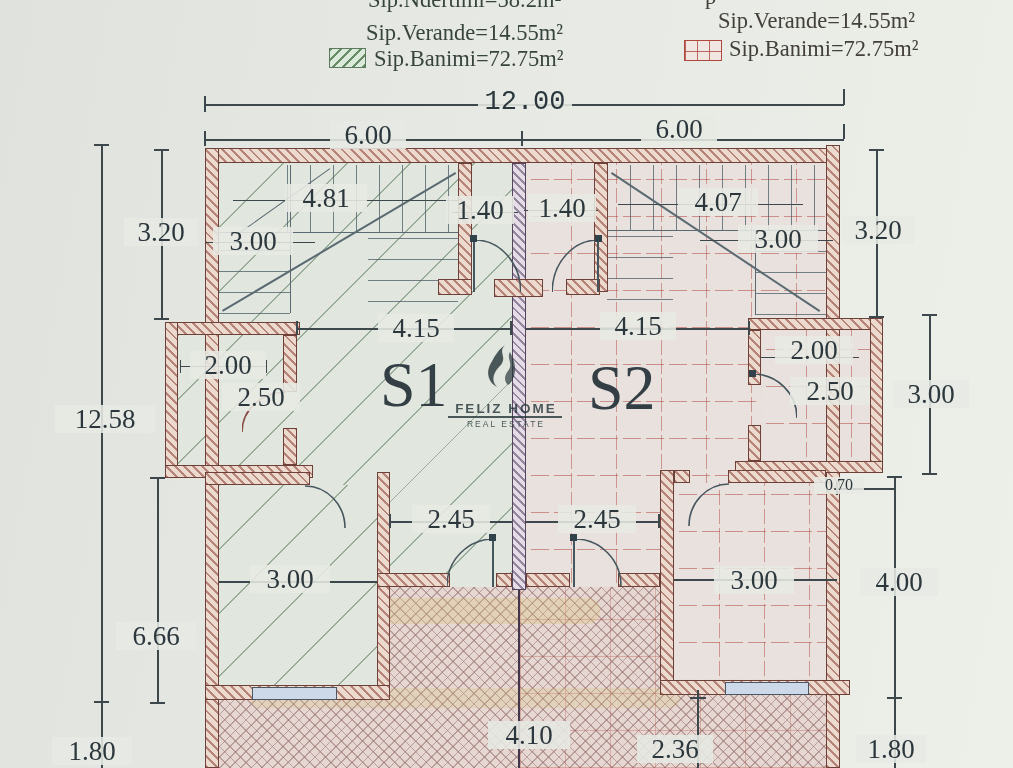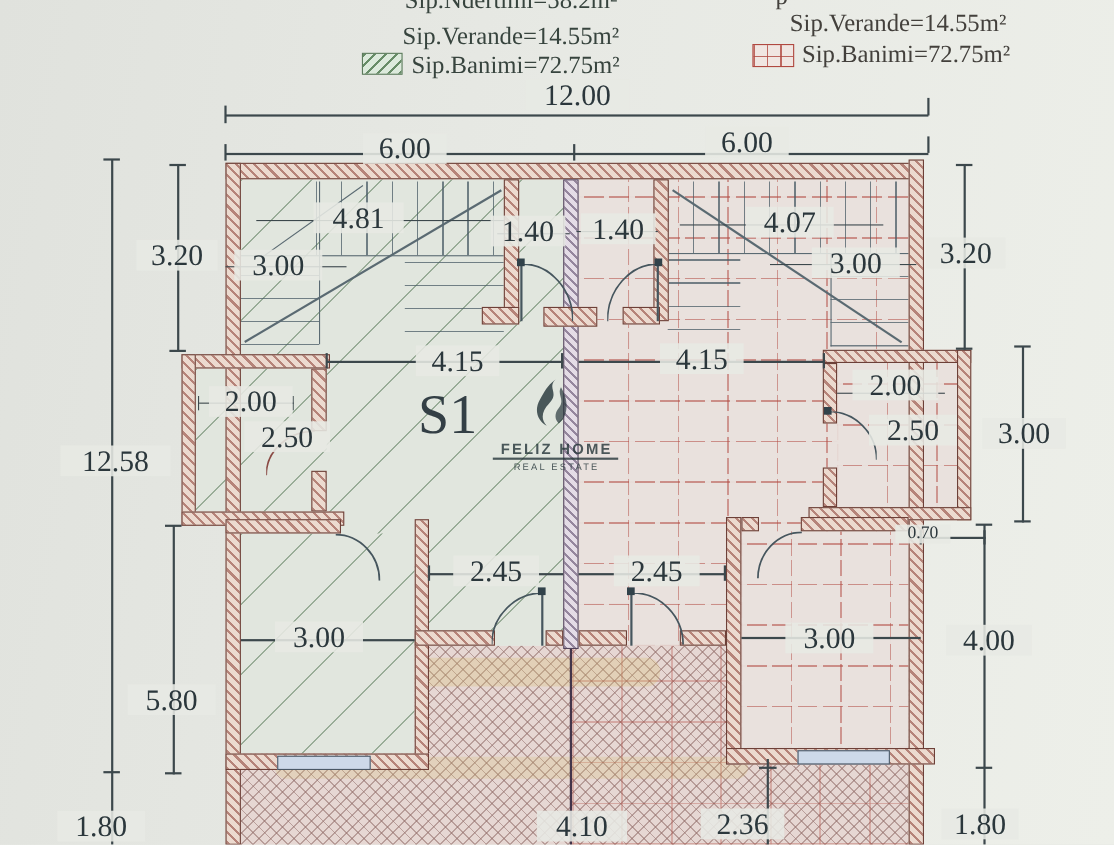--- a/index.html
+++ b/index.html
@@ -24,21 +24,21 @@
   .x-hatch{position:absolute;background-color:#e6d7d3;background-image:
         repeating-linear-gradient(45deg,rgba(148,112,108,.55) 0 1.2px,rgba(0,0,0,0) 1.2px 7.5px),
         repeating-linear-gradient(135deg,rgba(148,112,108,.55) 0 1.2px,rgba(0,0,0,0) 1.2px 7.5px);}
   .stair-v{position:absolute;background-image:repeating-linear-gradient(90deg,rgba(74,92,102,.75) 0 1.2px,rgba(0,0,0,0) 1.2px 23px);}
   .stair-h{position:absolute;background-image:repeating-linear-gradient(0deg,rgba(74,92,102,.75) 0 1.2px,rgba(0,0,0,0) 1.2px 21px);}
   .sline{position:absolute;background:#5a6a72;}
   .dline{position:absolute;background:#3c484c;}
   .dim{position:absolute;font-size:27px;line-height:1.05;color:#2b373c;text-align:center;
        background:rgba(231,233,228,.88);padding:0 2px;white-space:nowrap;}
   .dim.sm{font-size:16px;}
-  .big-label{position:absolute;font-size:51px;color:#333f45;line-height:1;}
+  .big-label{position:absolute;font-size:64px;color:#333f45;line-height:1;}
   .legend-line{position:absolute;font-size:22.5px;color:#37443e;white-space:nowrap;}
   .legend-line.red-side{color:#43403c;}
   .sw-green{position:absolute;box-sizing:border-box;border:1.5px solid #5c7a5c;background-color:#dceadc;
        background-image:repeating-linear-gradient(135deg,rgba(90,130,90,.9) 0 2px,rgba(0,0,0,0) 2px 7px);}
   .sw-red{position:absolute;box-sizing:border-box;border:1.5px solid #b04840;background-color:#f0e6e2;
        background-image:repeating-linear-gradient(90deg,rgba(176,72,64,.8) 0 1.5px,rgba(0,0,0,0) 1.5px 12px),
        linear-gradient(0deg,rgba(0,0,0,0) 0 8px,rgba(176,72,64,.8) 8px 9.5px,rgba(0,0,0,0) 9.5px);}
   .win{position:absolute;background:#cdd9e9;border:1px solid #4a5866;}
   .door{position:absolute;}
   .hinge{position:absolute;background:#31424a;}
@@ -209,27 +209,27 @@
   <div class="dline" style="left:390px;top:521px;width:122px;height:1.5px;"></div>
   <div class="dline" style="left:389px;top:514px;width:1.5px;height:14px;"></div>
   <div class="dline" style="left:526px;top:521px;width:134px;height:1.5px;"></div>
   <div class="dline" style="left:658px;top:514px;width:1.5px;height:14px;"></div>
 
   <div class="dline" style="left:219px;top:581px;width:158px;height:1.5px;"></div>
   <div class="dline" style="left:674px;top:579px;width:163px;height:1.5px;"></div>
   <div class="dline" style="left:697px;top:690px;width:1.6px;height:78px;"></div>
   <div class="dline" style="left:690px;top:697px;width:16px;height:1.6px;"></div>
 
-  <div class="dim" style="left:478px;top:72px;width:90px;">12.00</div>
+  <div class="dim" style="left:478px;top:88px;width:90px;font-family:Liberation Mono, monospace;">12.00</div>
   <div class="dim" style="left:330px;top:121px;width:72px;">6.00</div>
   <div class="dim" style="left:641px;top:115px;width:72px;">6.00</div>
 
   <div class="dim" style="left:124px;top:218px;width:70px;">3.20</div>
   <div class="dim" style="left:55px;top:405px;width:96px;">12.58</div>
-  <div class="dim" style="left:116px;top:622px;width:76px;">5.80</div>
+  <div class="dim" style="left:116px;top:622px;width:76px;">6.66</div>
   <div class="dim" style="left:52px;top:737px;width:76px;">1.80</div>
 
   <div class="dim" style="left:842px;top:216px;width:68px;">3.20</div>
   <div class="dim" style="left:893px;top:380px;width:72px;">3.00</div>
   <div class="dim" style="left:860px;top:568px;width:74px;">4.00</div>
   <div class="dim" style="left:856px;top:735px;width:66px;">1.80</div>
   <div class="dim sm" style="left:814px;top:477px;width:46px;">0.70</div>
 
   <div class="dim" style="left:285px;top:184px;width:78px;">4.81</div>
   <div class="dim" style="left:213px;top:227px;width:76px;">3.00</div>
@@ -245,24 +245,25 @@
   <div class="dim" style="left:222px;top:383px;width:74px;">2.50</div>
   <div class="dim" style="left:775px;top:336px;width:74px;">2.00</div>
   <div class="dim" style="left:790px;top:377px;width:76px;">2.50</div>
 
   <div class="dim" style="left:412px;top:505px;width:74px;">2.45</div>
   <div class="dim" style="left:558px;top:505px;width:74px;">2.45</div>
 
   <div class="dim" style="left:250px;top:565px;width:76px;">3.00</div>
   <div class="dim" style="left:714px;top:566px;width:76px;">3.00</div>
 
-  <div class="dim" style="left:488px;top:721px;width:78px;margin-top:16px;">4.10</div>
+  <div class="dim" style="left:488px;top:721px;width:78px;">4.10</div>
   <div class="dim" style="left:637px;top:735px;width:72px;">2.36</div>
 
   <div class="big-label" style="left:380px;top:353px;">S1</div>
+  <div class="big-label" style="left:588px;top:356px;">S2</div>
 
   <div class="wm" style="left:483px;top:343px;">
     <svg width="34" height="54" viewBox="0 0 34 54">
       <path d="M22,2 C14,10 26,14 16,24 C10,30 8,38 14,44 C6,40 2,30 8,20 C12,13 14,8 22,2 Z" fill="#243438"></path>
       <path d="M27,9 C23,16 31,20 25,28 C21,33 21,38 25,42 C33,36 34,23 29,13 Z" fill="#243438" opacity=".85"></path>
     </svg>
   </div>
   <div class="wm" style="left:450px;top:401px;width:112px;text-align:center;font-size:13.5px;font-weight:bold;letter-spacing:2px;">FELIZ HOME</div>
   <div class="wm" style="left:448px;top:416px;width:114px;height:1.5px;background:#243438;"></div>
   <div class="wm" style="left:462px;top:419px;width:88px;text-align:center;font-size:8.5px;letter-spacing:2px;">REAL ESTATE</div>

